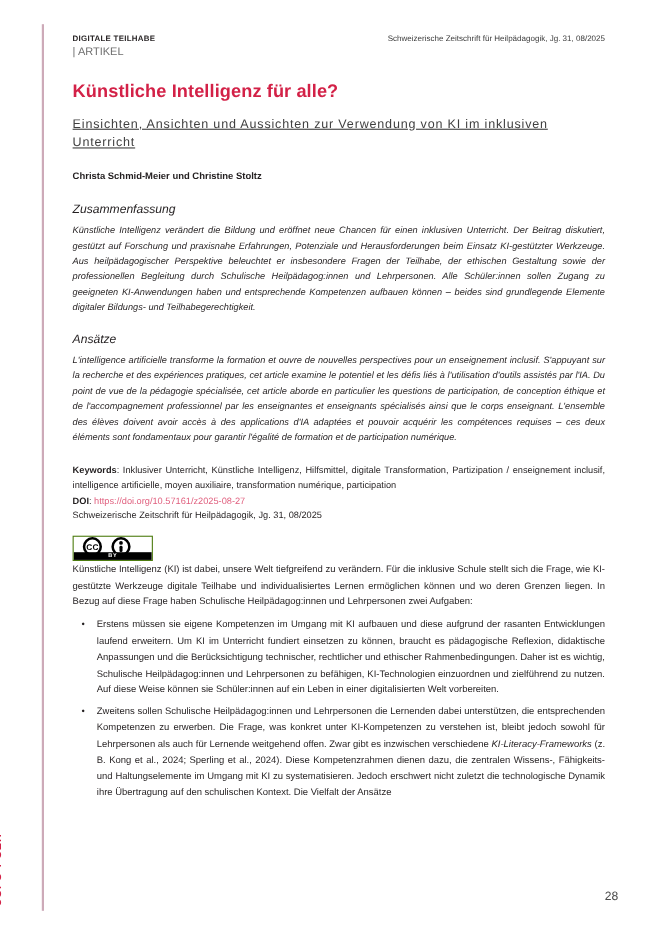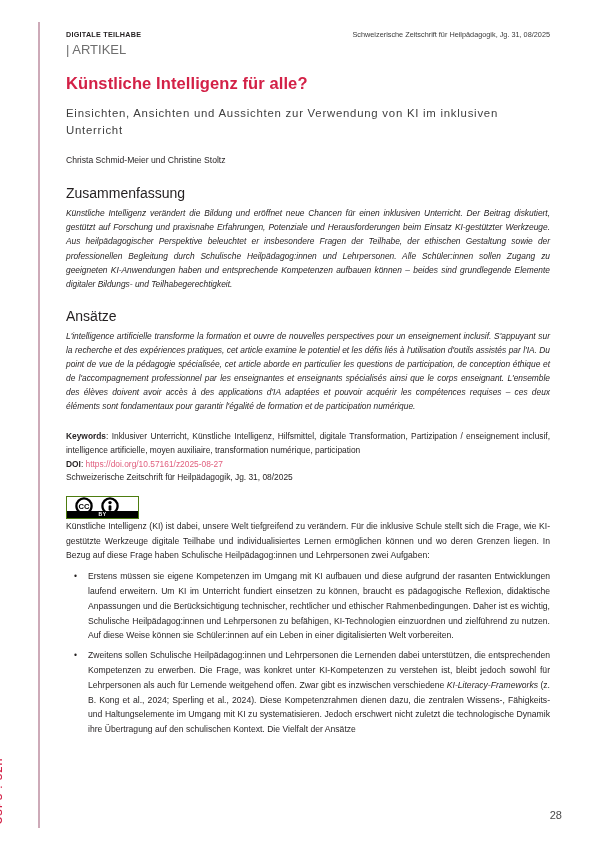--- a/index.html
+++ b/index.html
@@ -53,21 +53,21 @@
     line-height: 1.45;
   }
   .section-tag {
     font-size: 7.2px;
     font-weight: bold;
     letter-spacing: .25px;
     color: #231f20;
     display: block;
   }
   .article-tag {
-    font-size: 13px;
+    font-size: 10px;
     color: #6e6e6e;
     display: block;
     margin-top: .5px;
   }
   .runhead-right {
     position: absolute;
     right: 0;
     top: 0;
     font-size: 7.3px;
     color: #3a3a3a;
@@ -83,37 +83,40 @@
     margin: 14px 0 0 0;
     line-height: 1.2;
   }
   .subtitle {
     font-size: 11.4px;
     color: #3f3f3f;
     letter-spacing: .75px;
     line-height: 1.55;
     margin: 11px 0 0 0;
     font-weight: normal;
+    text-decoration: underline;
   }
   .authors {
     font-size: 8.6px;
     color: #231f20;
     margin: 14px 0 0 0;
     line-height: 1.4;
+    font-weight: bold;
   }
 
   
   .abstract-block {
     margin-top: 17px;
   }
   .abstract-block.fr {
     margin-top: 15px;
   }
   .abstract-head {
-    font-size: 14px;
+    font-style: italic;
+    font-size: 11px;
     color: #231f20;
     margin: 0 0 2px 0;
     line-height: 1.5;
   }
   .abstract-body {
     font-style: italic;
     font-size: 8.4px;
     color: #231f20;
     line-height: 1.68;
     text-align: justify;

